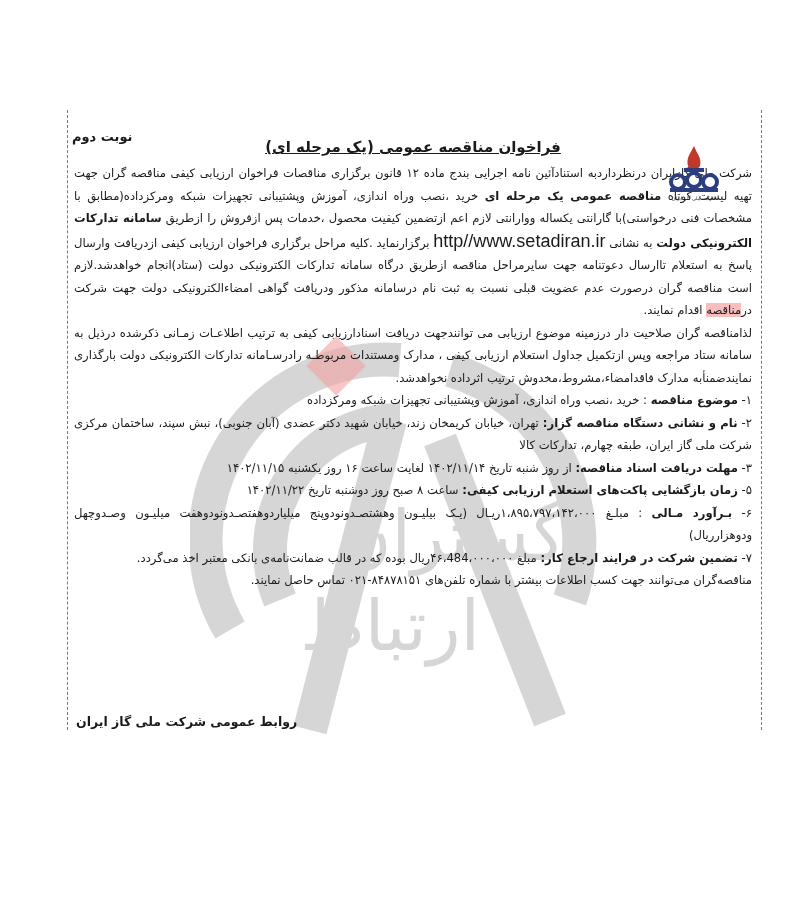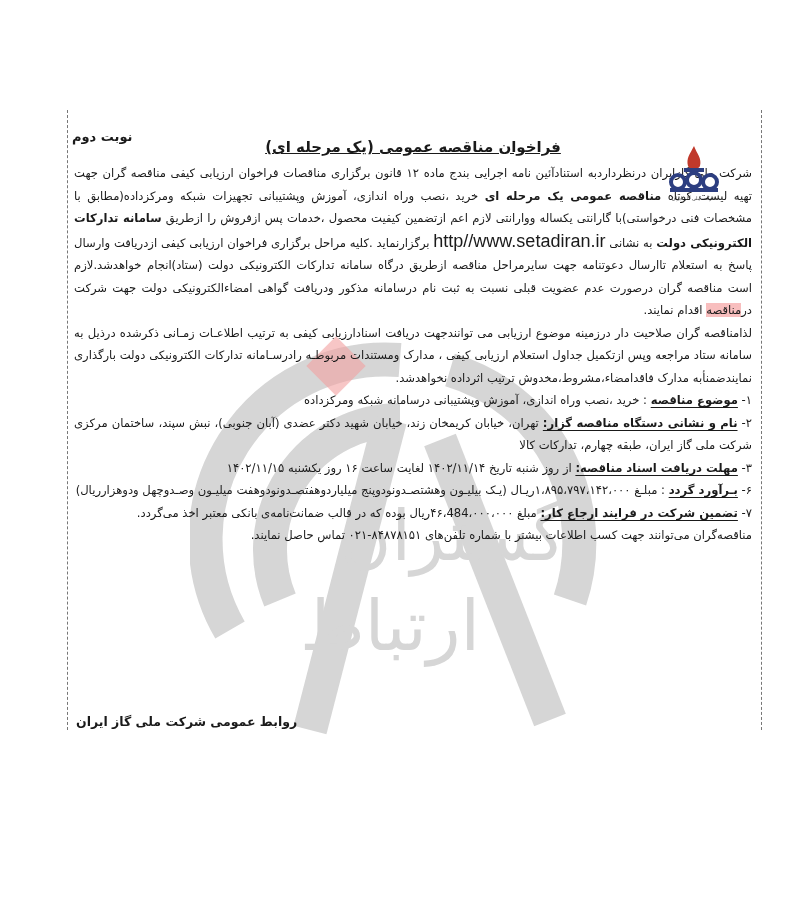--- a/index.html
+++ b/index.html
@@ -21,21 +21,21 @@
   }
   .round { position:absolute; left:0; top:19px; font-size:13px; font-weight:bold; direction:rtl; }
   .logo { position:absolute; right:30px; top:34px; width:60px; height:58px; }
   .titles { text-align:center; margin-top:24px;text-decoration:underline; }
   .title1 { font-size:15px; font-weight:bold; line-height:26px; }
   .title2 { font-size:15px; font-weight:bold; line-height:26px; }
   .body-text { font-size:11.6px; line-height:22.5px; margin-top:2px; padding:0 2px; }
   .body-text p { margin:0; }
   .bold { font-weight:bold; }
   .item { font-size:11.6px; line-height:22.5px; margin:0; }
-  .item .lbl { font-weight:bold; text-decoration:underline; text-underline-offset:3px;margin-top:22px; }
+  .item .lbl { font-weight:bold; text-underline-offset:3px;margin-top:22px; }
   .url { font-family:Liberation Sans, sans-serif; font-size:18px; direction:ltr; unicode-bidi:embed; }
   .hl { background:rgba(240,110,110,0.45); }
   .sign { position:absolute; left:76px; top:706px; font-size:12.5px; font-weight:bold; direction:rtl; z-index:1;margin-top:8px; }
 </style>
 </head>
 <body>
 
 <div class="frame"></div>
 
 <svg class="watermark" viewBox="0 0 420 480">
@@ -67,22 +67,23 @@
   </svg>
 
   <div class="titles">
     <div class="title1">فراخوان مناقصه عمومی (یک مرحله ای)</div>
   </div>
 
   <div class="body-text">
     <p><span>شرکت ملی گازایران درنظرداردبه استنادآئین نامه اجرایی بندج ماده ۱۲ قانون برگزاری مناقصات فراخوان ارزیابی کیفی مناقصه گران جهت تهیه لیست کوتاه </span><span class="bold">مناقصه عمومی یک مرحله ای</span><span> خرید ،نصب وراه اندازی، آموزش وپشتیبانی تجهیزات شبکه ومرکزداده(مطابق با مشخصات فنی درخواستی)با گارانتی یکساله ووارانتی لازم اعم ازتضمین کیفیت محصول ،خدمات پس ازفروش را ازطریق </span><span class="bold">سامانه تدارکات الکترونیکی دولت</span><span> به نشانی </span><span class="url">http//www.setadiran.ir</span><span> برگزارنماید .کلیه مراحل برگزاری فراخوان ارزیابی کیفی ازدریافت وارسال پاسخ به استعلام تاارسال دعوتنامه جهت سایرمراحل مناقصه ازطریق درگاه سامانه تدارکات الکترونیکی دولت (ستاد)انجام خواهدشد.لازم است مناقصه گران درصورت عدم عضویت قبلی نسبت به ثبت نام درسامانه مذکور ودریافت گواهی امضاءالکترونیکی دولت جهت شرکت در</span><span class="hl">مناقصه</span><span> اقدام نمایند.</span></p>
     <p>لذامناقصه گران صلاحیت دار درزمینه موضوع ارزیابی می توانندجهت دریافت اسنادارزیابی کیفی به ترتیب اطلاعـات زمـانی ذکرشده درذیل به سامانه ستاد مراجعه وپس ازتکمیل جداول استعلام ارزیابی کیفی ، مدارک ومستندات مربوطـه رادرسـامانه تدارکات الکترونیکی دولت بارگذاری نمایندضمنأبه مدارک فاقدامضاء،مشروط،مخدوش ترتیب اثرداده نخواهدشد.</p>
 
-    <p class="item"><span>۱- </span><span class="lbl">موضوع مناقصه</span><span> : خرید ،نصب وراه اندازی، آموزش وپشتیبانی درسامانه شبکه ومرکزداده</span></p>
+    <p class="item"><span>۱- </span><span class="lbl">موضوع مناقصه</span><span> : خرید ،نصب وراه اندازی، آموزش وپشتیبانی تجهیزات شبکه ومرکزداده</span></p>
     <p class="item"><span>۲- </span><span class="lbl">نام و نشانی دستگاه مناقصه گزار:</span><span> تهران، خیابان کریمخان زند، خیابان شهید دکتر عضدی (آبان جنوبی)، نبش سپند، ساختمان مرکزی شرکت ملی گاز ایران، طبقه چهارم، تدارکات کالا</span></p>
     <p class="item"><span>۳- </span><span class="lbl">مهلت دریافت اسناد مناقصه:</span><span> از روز شنبه تاریخ ۱۴۰۲/۱۱/۱۴ لغایت ساعت ۱۶ روز یکشنبه ۱۴۰۲/۱۱/۱۵</span></p>
-    <p class="item"><span>۶- </span><span class="lbl">بـرآورد گردد</span><span> : مبلـغ ۱،۸۹۵،۷۹۷،۱۴۲،۰۰۰ریـال (یـک بیلیـون وهشتصـدونودوپنج میلیاردوهفتصـدونودوهفت میلیـون وصـدوچهل ودوهزارریال)</span></p>
+    <p class="item"><span>۵- </span><span class="lbl">زمان بازگشایی پاکت‌های استعلام ارزیابی کیفی:</span><span> ساعت ۸ صبح روز دوشنبه تاریخ ۱۴۰۲/۱۱/۲۲</span></p>
+    <p class="item"><span>۶- </span><span class="lbl">بـرآورد مـالی</span><span> : مبلـغ ۱،۸۹۵،۷۹۷،۱۴۲،۰۰۰ریـال (یـک بیلیـون وهشتصـدونودوپنج میلیاردوهفتصـدونودوهفت میلیـون وصـدوچهل ودوهزارریال)</span></p>
     <p class="item"><span>۷- </span><span class="lbl">تضمین شرکت در فرایند ارجاع کار:</span><span> مبلغ ۴۶،484،۰۰۰،۰۰۰ریال بوده که در قالب ضمانت‌نامه‌ی بانکی معتبر اخذ می‌گردد.</span></p>
     <p class="item">مناقصه‌گران می‌توانند جهت کسب اطلاعات بیشتر با شماره تلفن‌های ۸۴۸۷۸۱۵۱-۰۲۱ تماس حاصل نمایند.</p>
   </div>
 </div>
 
 <div class="sign">روابط عمومی شرکت ملی گاز ایران</div>
 
 </body></html>

